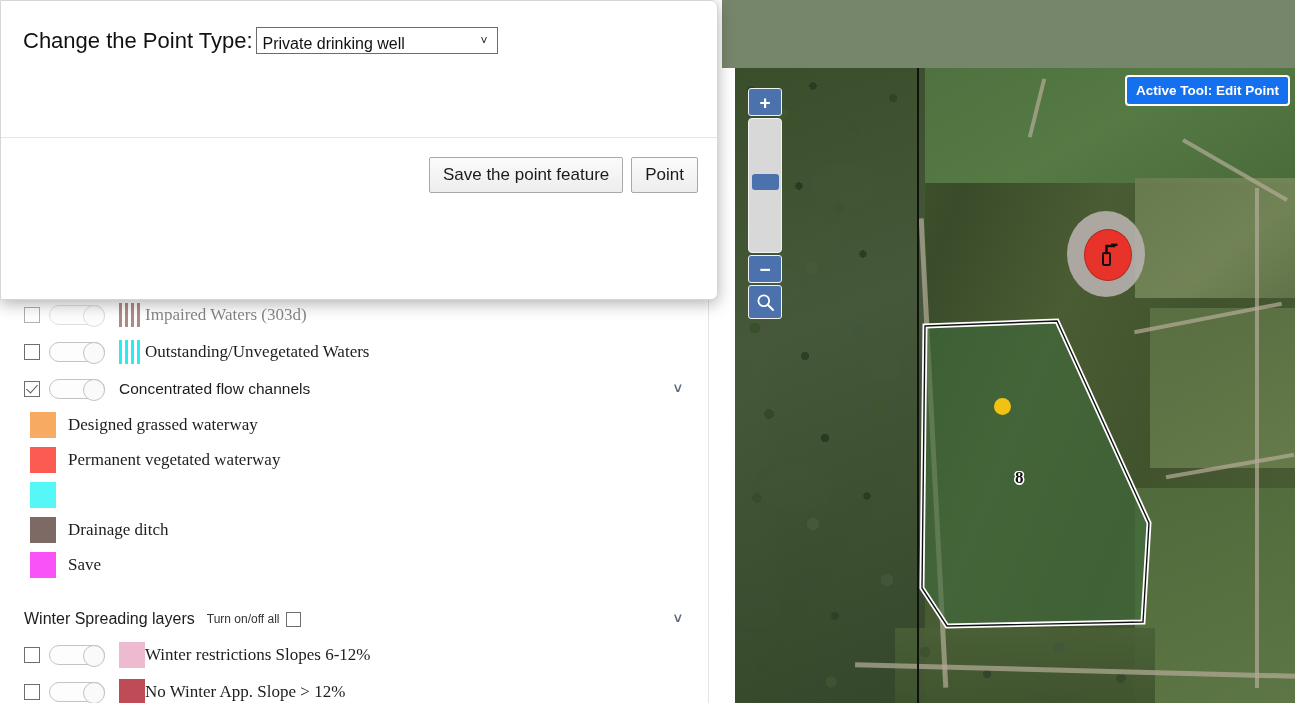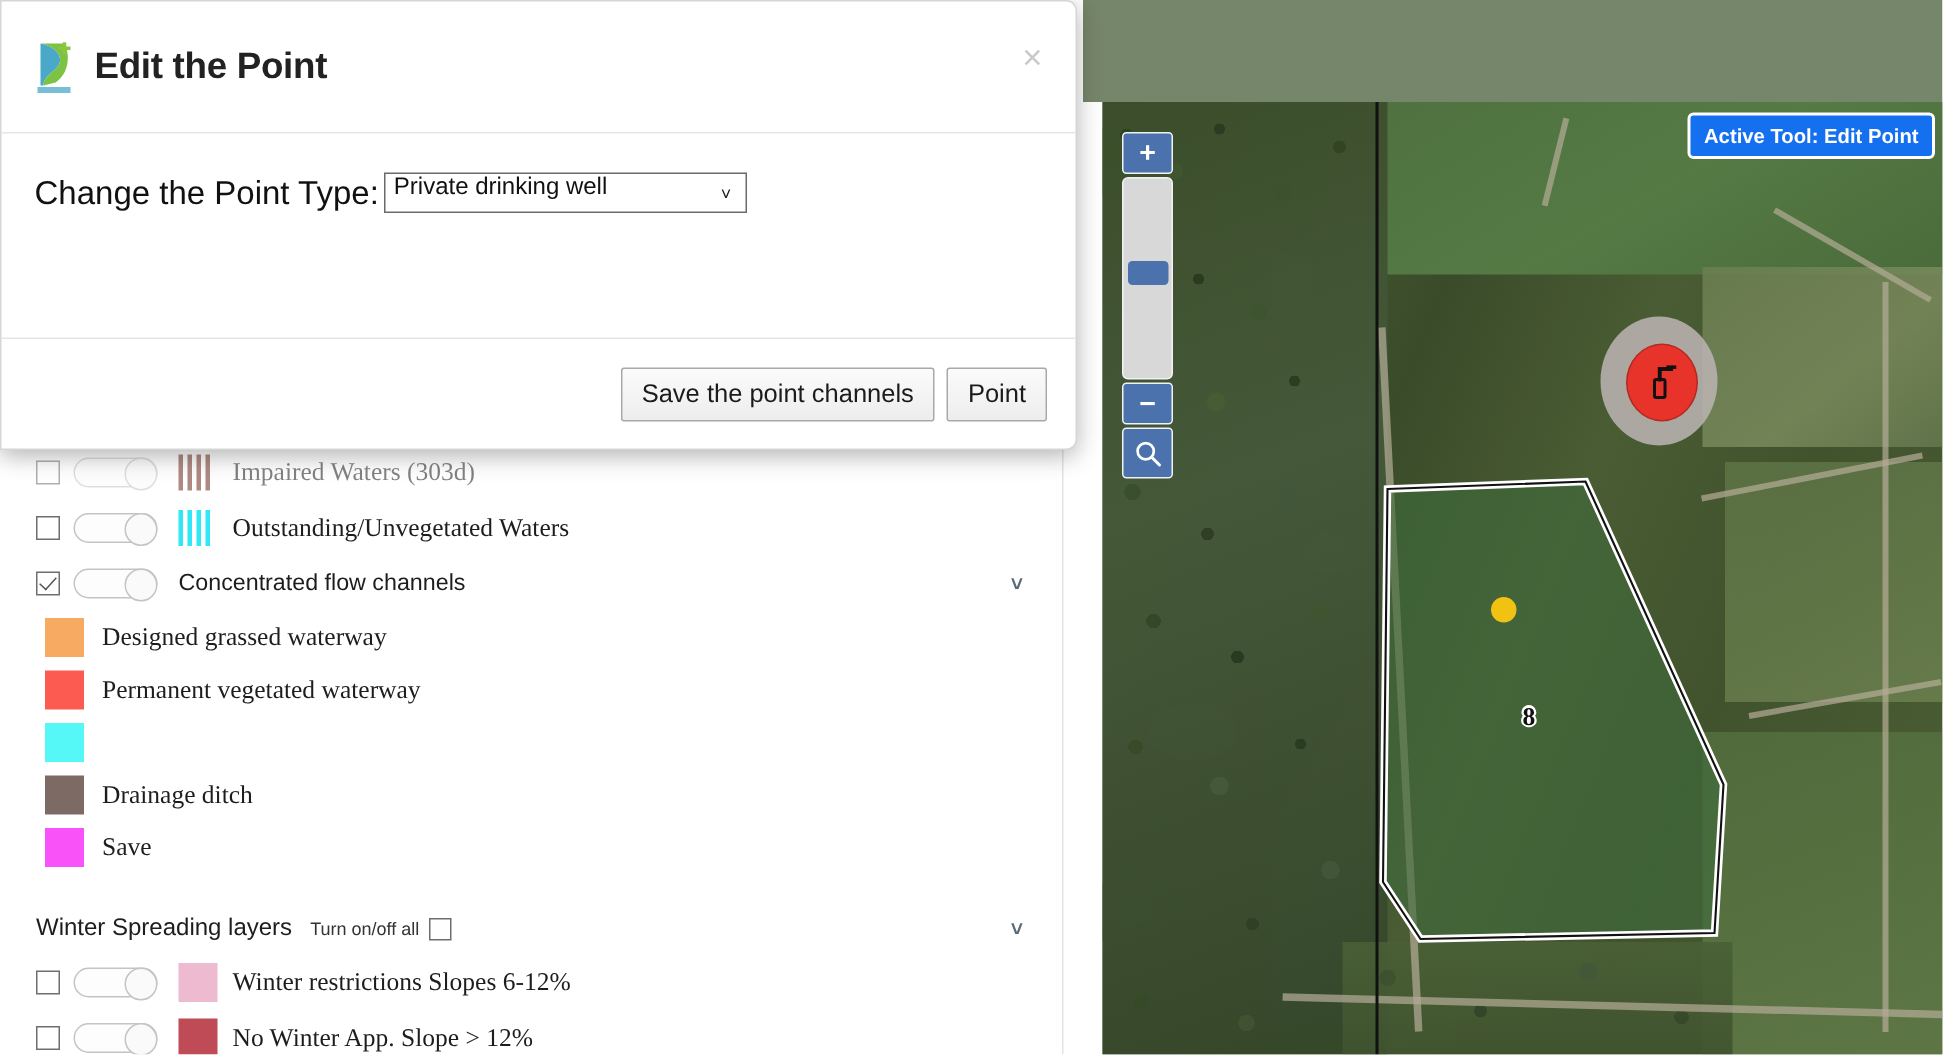--- a/index.html
+++ b/index.html
@@ -284,21 +284,20 @@
     margin-left: 14px;
     flex: 0 0 auto;
   }
   .sw-box { width: 26px; height: 26px; display: block; }
   .sw-lines {
     width: 26px; height: 24px;
     display: flex; gap: 3px; align-items: center;
   }
   .sw-lines i { display: block; width: 3px; height: 24px; }
   .lr-label {
-    margin-left: 10px;
     font-family: "Liberation Serif", serif;
     font-size: 17px;
     color: #1d1d1d;
     white-space: nowrap;
   }
   .lr-label.sans {
     font-family: "Liberation Sans", sans-serif;
     font-size: 15.5px;
   }
   .lr-chevron {
@@ -402,21 +401,21 @@
     font-family: "Liberation Sans", sans-serif;
     font-size: 15px;
     padding: 0 5px;
     outline: none;
   }
   .select-box {
     width: 242px; height: 27px;
     border: 1.5px solid #6b6b6b;
     background: #fff;
     margin-left: 3px;
-    display: flex; align-items: flex-start;
+    display: flex; align-items: flex-end;
     padding: 0 6px;
     font-family: "Liberation Sans", sans-serif;
     font-size: 16px;
     color: #111;
     position: relative;
     cursor: pointer;
   }
   .select-chev {
     position: absolute; right: 9px; top: 50%;
     transform: translateY(-50%);
@@ -594,43 +593,30 @@
         
         
         
         
       </div>
 
     </div>
   </div>
 
   <div class="modal">
-    <div class="modal-header">
-      <div class="brand-logo">
-        <svg width="27" height="36" viewBox="0 0 27 36">
-          <path d="M4 2 C4 2 16 4 17 12 C18 20 6 22 6 30 L4 30 Z" fill="#4aa8c8"></path>
-          <path d="M6 30 C6 22 18 20 17 12 C16 4 4 2 4 2 L20 2 C24 10 23 22 14 28 Z" fill="#7dc242"></path>
-          <rect x="16" y="4" width="8" height="2.4" fill="#8cc63f"></rect>
-          <rect x="18.8" y="1.2" width="2.4" height="8" fill="#8cc63f"></rect>
-          <rect x="2" y="31" width="22" height="4" fill="#4aa8c8" opacity=".75"></rect>
-        </svg>
-      </div>
-      <div class="modal-title">Edit the Point</div>
-      <div class="modal-close">×</div>
-    </div>
 
     <div class="modal-body">
       <div class="form-row">
         <span class="form-label">Change the Point Type:</span>
         <div class="select-box">
           <span>Private drinking well</span>
           <span class="select-chev">˅</span>
         </div>
       </div>
     </div>
 
     <div class="modal-footer">
-      <button class="btn">Save the point channels</button>
+      <button class="btn">Save the point feature</button>
       <button class="btn">Point</button>
     </div>
   </div>
 
 </div>
 
 </body></html>

